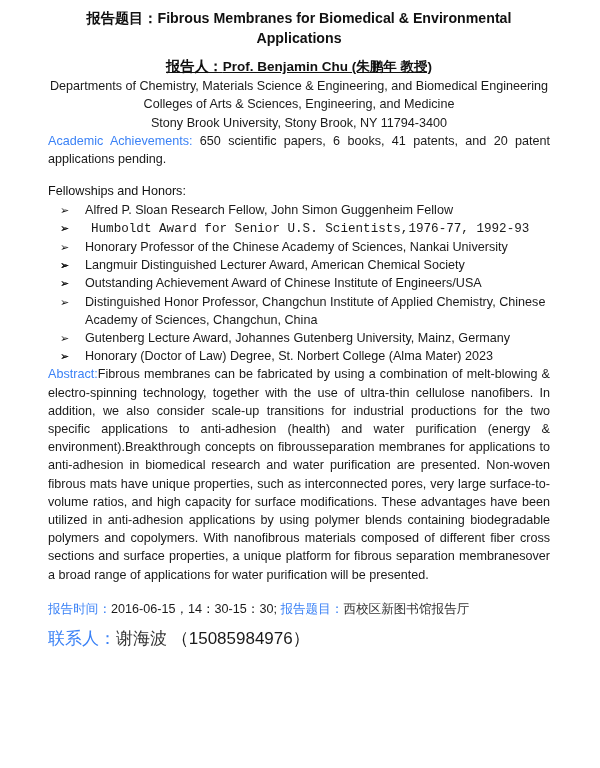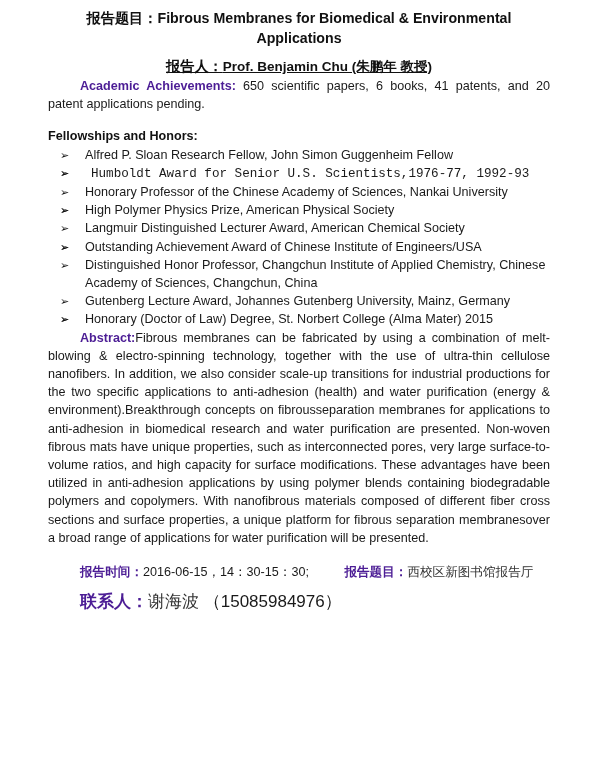--- a/index.html
+++ b/index.html
@@ -10,22 +10,22 @@
     .page { position: absolute; left: 48px; top: 8px; width: 502px; }
     .title {
       text-align: center; font-weight: bold; font-size: 14.2px; line-height: 20px; color: #111;
     }
     .speaker {
       text-align: center; font-weight: bold; font-size: 14.2px; line-height: 20px; margin-top: 8px; color: #111; text-decoration: underline;
     }
     .speaker .name { font-size: 13.5px; }
     .affil { text-align: center; font-size: 12.6px; line-height: 18.3px; }
     .para { font-size: 12.6px; line-height: 18.2px; text-align: justify; }
-    .label { font-weight: bold; color: #4c1d95; margin-left: 32px; }
-    .honors-head { font-size: 12.6px; line-height: 18.2px; font-weight: bold; margin-top: 14px; color: #111; }
+    .label { font-weight: normal; color: #3b82f6; }
+    .honors-head { font-size: 12.6px; line-height: 18.2px; font-weight: normal; margin-top: 14px; color: #111; }
     ul.honors { list-style: none; margin: 0; padding: 0; }
     ul.honors li {
       position: relative; padding-left: 37px; font-size: 12.6px; line-height: 18.2px;
     }
     ul.honors li .bullet {
       position: absolute; left: 12px; top: 0; font-size: 11px; color: #111;
     }
     ul.honors li .indent { padding-left: 6px; font-family: Liberation Mono, monospace; }
     .abstract { margin-top: 0px; }
     .info { font-size: 12.6px; line-height: 18px; margin-top: 16px; }
@@ -38,41 +38,46 @@
 <div class="page">
 
   <div class="title">
     <span>报告题目：</span><span>Fibrous Membranes for Biomedical &amp; Environmental Applications</span>
   </div>
 
   <div class="speaker">
     <span>报告人：</span><span class="name">Prof. Benjamin Chu (朱鹏年  教授)</span>
   </div>
 
+  <div class="affil">
+    <div>Departments of Chemistry, Materials Science &amp; Engineering, and Biomedical Engineering</div>
+    <div>Colleges of Arts &amp; Sciences, Engineering, and Medicine</div>
+    <div>Stony Brook University, Stony Brook, NY 11794-3400</div>
+  </div>
 
   <div class="para">
     <span class="label">Academic Achievements:</span><span> 650 scientific papers, 6 books, 41 patents, and 20 patent applications pending.</span>
   </div>
 
   <div class="honors-head">Fellowships and Honors:</div>
 
   <ul class="honors">
     <li><span class="bullet">➢</span><span>Alfred P. Sloan Research Fellow, John Simon Guggenheim Fellow</span></li>
     <li><span class="bullet">➢</span></li>
     <li><span class="bullet">➢</span><span class="indent">Humboldt Award for Senior U.S. Scientists,1976-77, 1992-93</span></li>
     <li><span class="bullet">➢</span><span>Honorary Professor of the Chinese Academy of Sciences, Nankai University</span></li>
     <li><span class="bullet">➢</span></li>
-    <li><span class="bullet">➢</span><span>High Polymer Physics Prize, American Physical Society</span></li>
+    <li><span class="bullet">➢</span></li>
     <li><span class="bullet">➢</span><span>Langmuir Distinguished Lecturer Award, American Chemical Society</span></li>
     <li style="white-space:pre-wrap"><span class="bullet">➢</span></li>
     <li><span class="bullet">➢</span><span>Outstanding Achievement Award of Chinese Institute of Engineers/USA</span></li>
     <li><span class="bullet">➢</span><span>Distinguished Honor Professor, Changchun Institute of Applied Chemistry, Chinese Academy of Sciences, Changchun, China</span></li>
     <li><span class="bullet">➢</span><span>Gutenberg Lecture Award, Johannes Gutenberg University, Mainz, Germany</span></li>
     <li style="white-space:pre"><span class="bullet">➢</span></li>
-    <li><span class="bullet">➢</span><span>Honorary (Doctor of Law) Degree, St. Norbert College (Alma Mater) 2015</span></li>
+    <li><span class="bullet">➢</span><span>Honorary (Doctor of Law) Degree, St. Norbert College (Alma Mater) 2023</span></li>
   </ul>
 
   <div class="para abstract">
     <span class="label">Abstract:</span><span>Fibrous membranes can be fabricated by using a combination of melt-blowing &amp; electro-spinning technology, together with the use of ultra-thin cellulose nanofibers. In addition, we also consider scale-up transitions for industrial productions for the two specific applications to anti-adhesion (health) and water purification (energy &amp; environment).Breakthrough concepts on fibrousseparation membranes for applications to anti-adhesion in biomedical research and water purification are presented. Non-woven fibrous mats have unique properties, such as interconnected pores, very large surface-to-volume ratios, and high capacity for surface modifications. These advantages have been utilized in anti-adhesion applications by using polymer blends containing biodegradable polymers and copolymers. With nanofibrous materials composed of different fiber cross sections and surface properties, a unique platform for fibrous separation membranesover a broad range of applications for water purification will be presented.</span>
   </div>
 
   <div class="info">
     <span class="label">报告时间：</span><span>2016-06-15，14：30-15：30; </span><span class="label">报告题目：</span><span class="cn">西校区新图书馆报告厅</span>
   </div>
 

